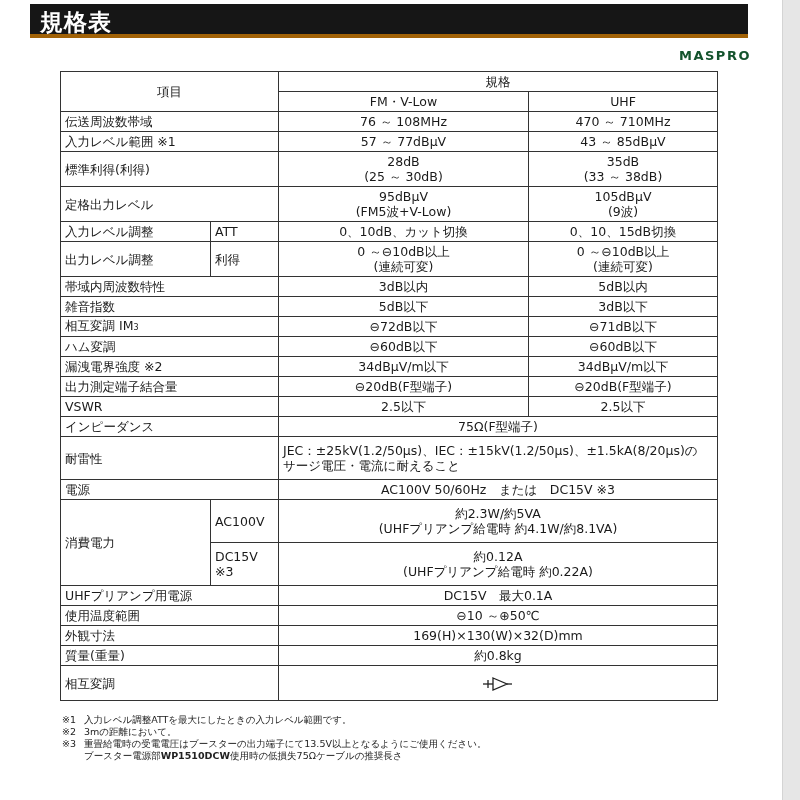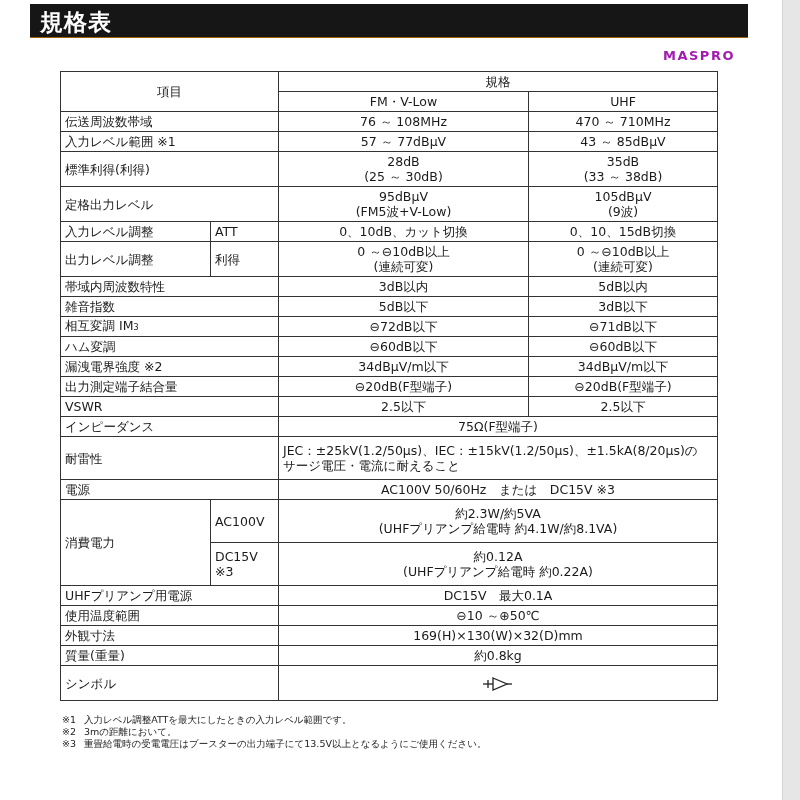--- a/index.html
+++ b/index.html
@@ -2,24 +2,24 @@
 <html><head>
   <meta charset="utf-8">
   <style>
     * { box-sizing: border-box; margin: 0; padding: 0; }
     html, body { width: 800px; height: 800px; overflow: hidden; background: #ffffff; }
     body { font-family: "DejaVu Sans", "Liberation Sans", sans-serif; color: #1a1a1a; position: relative; }
 
     .page { position: absolute; left: 0; top: 0; width: 790px; height: 800px; background: #fff; }
     .scrollbar { position: absolute; right: 0; top: 0; width: 18px; height: 800px; background: #e6e6e6; border-left: 1px solid #d4d4d4; }
 
-    .title-bar { position: absolute; left: 30px; top: 4px; width: 718px; height: 34px; background: #161616; border-bottom: 1px solid #a16207; }
+    .title-bar { position: absolute; left: 30px; top: 4px; width: 718px; height: 34px; background: #161616; border-bottom: 4px solid #a16207; }
     .title-bar .title { position: absolute; left: 10px; top: 3px; color: #fff; font-size: 23px; font-weight: bold; letter-spacing: 1px; }
 
-    .brand { position: absolute; left: 663px; top: 48px; font-size: 13px; font-weight: bold; letter-spacing: 1.5px; color: #a21caf; font-family: "DejaVu Sans", sans-serif; }
+    .brand { position: absolute; left: 679px; top: 48px; font-size: 13px; font-weight: bold; letter-spacing: 1.5px; color: #14532d; font-family: "DejaVu Sans", sans-serif; }
 
     table.spec { position: absolute; left: 60px; top: 71px; width: 658px; border-collapse: collapse; font-size: 12.5px; }
     table.spec td { border: 1.3px solid #333; padding: 0 4px; height: 20px; line-height: 15px; vertical-align: middle; }
     table.spec td.c { text-align: center; }
     table.spec td.l { text-align: left; }
     table.spec tr.tall td { height: 35px; }
     table.spec tr.tall2 td { height: 43px; }
     .col-item { width: 150px; }
     .col-sub { width: 68px; }
     .col-fm { width: 250px; }
@@ -189,21 +189,21 @@
     </tr>
     <tr>
       <td class="l" colspan="2">外観寸法</td>
       <td class="c" colspan="2">169(H)×130(W)×32(D)mm</td>
     </tr>
     <tr>
       <td class="l" colspan="2">質量(重量)</td>
       <td class="c" colspan="2">約0.8kg</td>
     </tr>
     <tr class="tall" style="height:22px">
-      <td class="l" colspan="2">シンボル</td>
+      <td class="l" colspan="2">相互変調</td>
       <td class="c" colspan="2">
         <svg class="symbol" viewBox="0 0 34 14">
           <line x1="2" y1="7" x2="12" y2="7" stroke="#222" stroke-width="1.3"></line>
           <line x1="7" y1="3" x2="7" y2="11" stroke="#222" stroke-width="1.3"></line>
           <polygon points="12,1 26,7 12,13" fill="none" stroke="#222" stroke-width="1.3"></polygon>
           <line x1="26" y1="7" x2="31" y2="7" stroke="#222" stroke-width="1.3"></line>
         </svg>
       </td>
     </tr>
   </tbody>
@@ -215,16 +215,17 @@
       <span>入力レベル調整ATTを最大にしたときの入力レベル範囲です。</span>
     </div>
     <div class="n">
       <span class="mark">※2</span>
       <span>3mの距離において。</span>
     </div>
     <div class="n">
       <span class="mark">※3</span>
       <span>重畳給電時の受電電圧はブースターの出力端子にて13.5V以上となるようにご使用ください。</span>
     </div>
+    <div class="indent"><span>ブースター電源部</span><b>WP1510DCW</b><span>使用時の低損失75Ωケーブルの推奨長さ</span></div>
   </div>
 </div>
 
 <div class="scrollbar"></div>
 
 </body></html>

